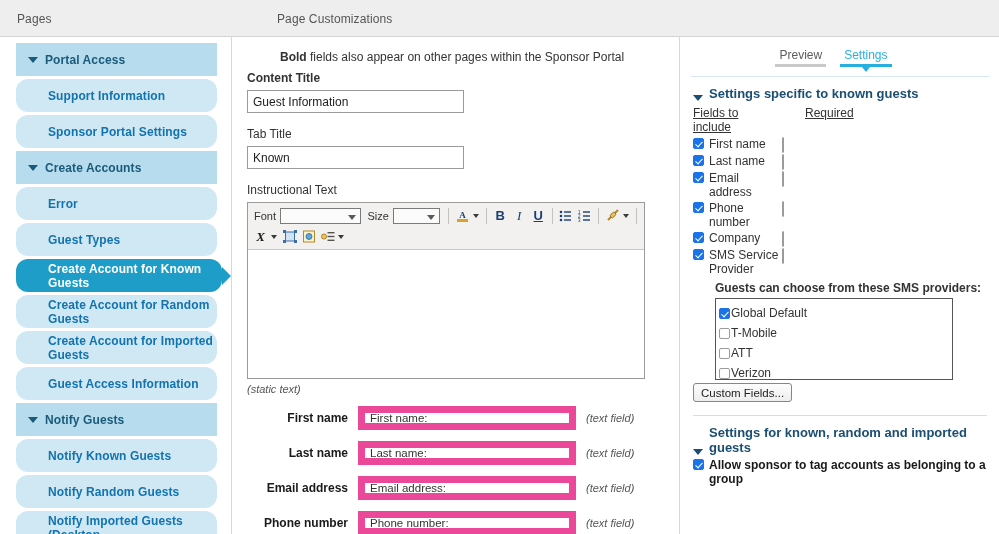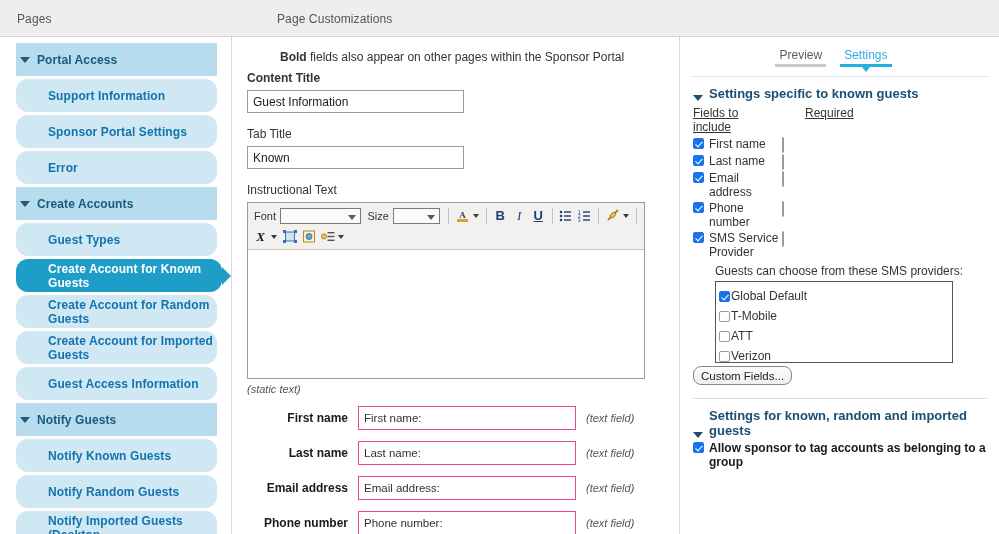--- a/index.html
+++ b/index.html
@@ -57,21 +57,21 @@
   .nav-item {
     position: relative;
     margin: 0 14px 3px 16px;
     height: 33px;
     display: flex; align-items: center;
     background: #cfe8f3;
     cursor: pointer;
   }
   .nav-item.group {
     background: #b6dcee;
-    padding-left: 4px;
+    padding-left: 12px;
   }
   .nav-item.child { padding-left: 32px; border-radius: 12px; }
   .nav-item.active {
     background: #1d9dc7;
     margin-right: 9px;
   }
   .nav-item.active .nav-label { color: #ffffff; }
   .nav-item.active::after {
     content: "";
     position: absolute;
@@ -201,21 +201,21 @@
   .prow-label {
     width: 111px;
     text-align: right;
     padding-right: 10px;
     font-size: 12px;
     font-weight: bold;
     color: #1a1a1a;
   }
   .prow-input {
     width: 218px; height: 24px;
-    border: 1px solid #ec4899;
+    border: 7px solid #ec4899;
     background: #fff;
     font-size: 11.5px;
     color: #333;
     padding: 0 5px;
     font-family: "Liberation Sans", sans-serif;
     outline: none;
   }
   .prow-hint {
     margin-left: 10px;
     font-size: 11px;
@@ -324,20 +324,21 @@
     left: 3px; top: 0.5px;
     width: 3px; height: 6px;
     border: solid #fff;
     border-width: 0 1.6px 1.6px 0;
     transform: rotate(43deg);
   }
 
   .sms-note {
     font-size: 12px; color: #333;
     margin: 5px 0 3px 22px;
+    font-weight: bold;
   }
   .sms-box {
     margin-left: 22px;
     width: 238px;
     height: 82px;
     border: 1px solid #555;
     background: #fff;
     padding: 4px 0 0 3px;
   }
   .sms-item {
@@ -345,21 +346,21 @@
     font-size: 12px; color: #333;
     height: 20px;
   }
   .sms-item .cb { margin-right: 1px; }
 
   .btn-custom {
     margin-top: 3px;
     height: 19px;
     padding: 0 7px;
     border: 1px solid #868686;
-    border-radius: 8px;
+    border-radius: 3px;
     background: linear-gradient(#fdfdfd, #eeeeee);
     font-family: "Liberation Sans", sans-serif;
     font-size: 11.5px;
     color: #222;
     cursor: pointer;
   }
 
   .divider2 {
     height: 1px;
     background: #cfe0ea;
@@ -390,26 +391,26 @@
         <div class="nav-item group">
           <span class="caret"></span>
           <span class="nav-label">Portal Access</span>
         </div>
         <div class="nav-item child">
           <span class="nav-label">Support Information</span>
         </div>
         <div class="nav-item child">
           <span class="nav-label">Sponsor Portal Settings</span>
         </div>
-        <div class="nav-item child">
-          <span class="nav-label">Error</span>
-        </div>
         <div class="nav-item group">
           <span class="caret"></span>
           <span class="nav-label">Create Accounts</span>
+        </div>
+        <div class="nav-item child">
+          <span class="nav-label">Error</span>
         </div>
         <div class="nav-item child">
           <span class="nav-label">Guest Types</span>
         </div>
         <div class="nav-item child active">
           <span class="nav-label">Create Account for Known Guests</span>
         </div>
         <div class="nav-item child">
           <span class="nav-label">Create Account for Random Guests</span>
         </div>
@@ -621,20 +622,27 @@
           <div class="ckrow">
             <div class="name">
               <span class="cb on"></span>
               <span>Phone number</span>
             </div>
             <div class="req"><span class="cb"></span></div>
           </div>
           <div class="ckrow">
             <div class="name">
               <span class="cb on"></span>
+              <span>Company</span>
+            </div>
+            <div class="req"><span class="cb"></span></div>
+          </div>
+          <div class="ckrow">
+            <div class="name">
+              <span class="cb on"></span>
               <span>SMS Service Provider</span>
             </div>
             <div class="req"><span class="cb"></span></div>
           </div>
         </div>
 
       <div class="sms-note">Guests can choose from these SMS providers:</div>
       <div class="sms-box" id="sms-box">
           <div class="sms-item">
             <span class="cb on"></span>

